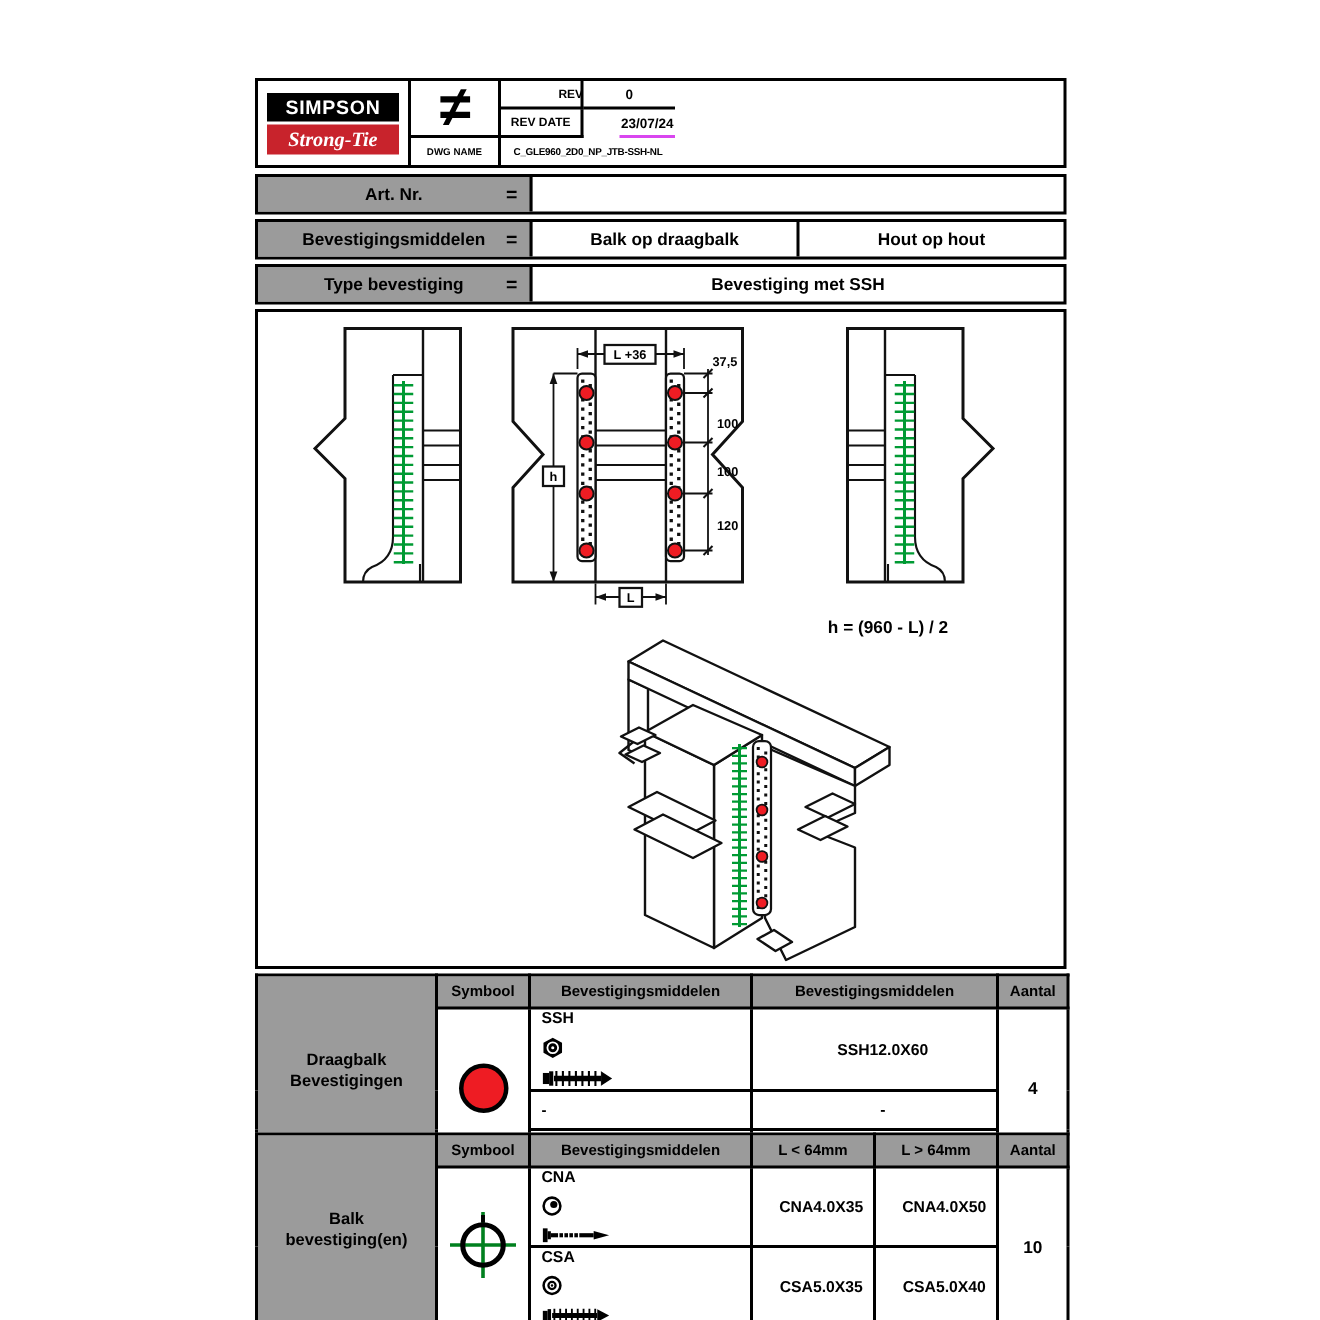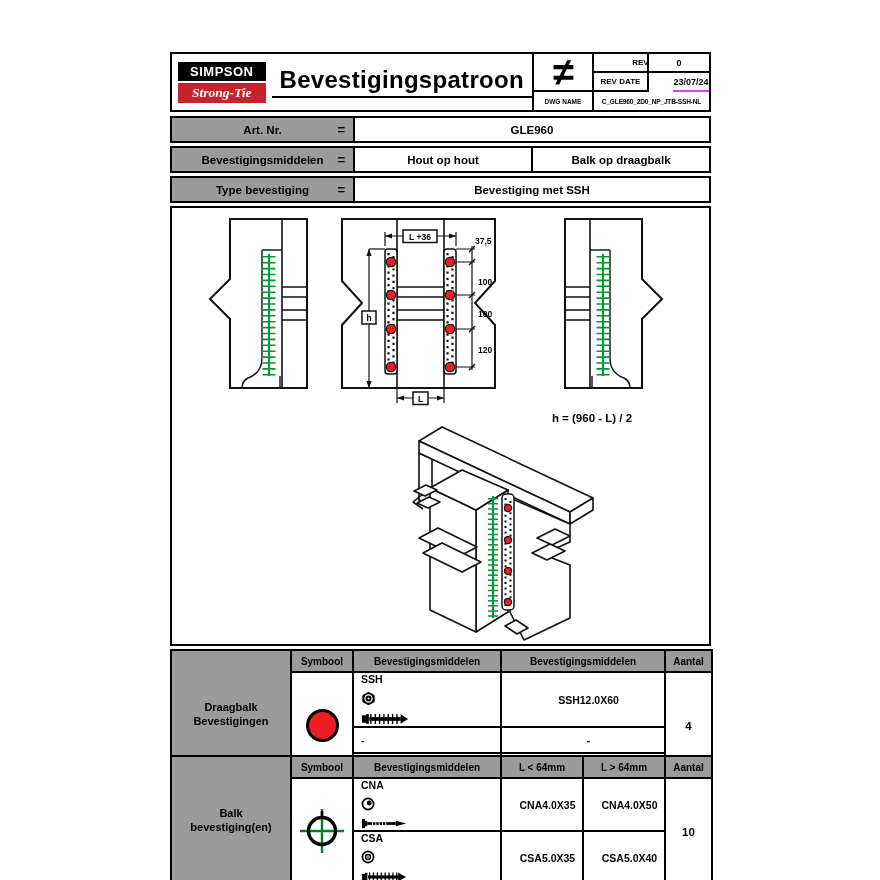--- a/index.html
+++ b/index.html
@@ -50,49 +50,45 @@
 </head>
 <body>
 
 <div class="canvas">
 
   <div class="sec header-box">
     <div class="logo-cell">
       <div class="logo-black">SIMPSON</div>
       <div class="logo-red">Strong-Tie</div>
     </div>
-    <div class="title-cell">
-      <span class="doc-title">Bevestigingspatroon</span>
-    </div>
     <div class="rev-block">
       <div class="neq-cell">≠</div>
       <div class="rev-l">REV</div>
       <div class="rev-v">0</div>
       <div class="revd-l">REV DATE</div>
       <div class="revd-v">23/07/24</div>
       <div class="dwg-l">DWG NAME</div>
       <div class="dwg-v">C_GLE960_2D0_NP_JTB-SSH-NL</div>
     </div>
   </div>
 
   <div class="sec info-row" style="top:116px">
     <div class="info-label">
       <span>Art. Nr.</span>
       <span class="eq">=</span>
     </div>
-    <div class="info-val">GLE960</div>
   </div>
 
   <div class="sec info-row" style="top:146px">
     <div class="info-label">
       <span>Bevestigingsmiddelen</span>
       <span class="eq">=</span>
     </div>
+    <div class="info-val">Balk op draagbalk</div>
     <div class="info-val">Hout op hout</div>
-    <div class="info-val">Balk op draagbalk</div>
   </div>
 
   <div class="sec info-row" style="top:176px">
     <div class="info-label">
       <span>Type bevestiging</span>
       <span class="eq">=</span>
     </div>
     <div class="info-val">Bevestiging met SSH</div>
   </div>
 

